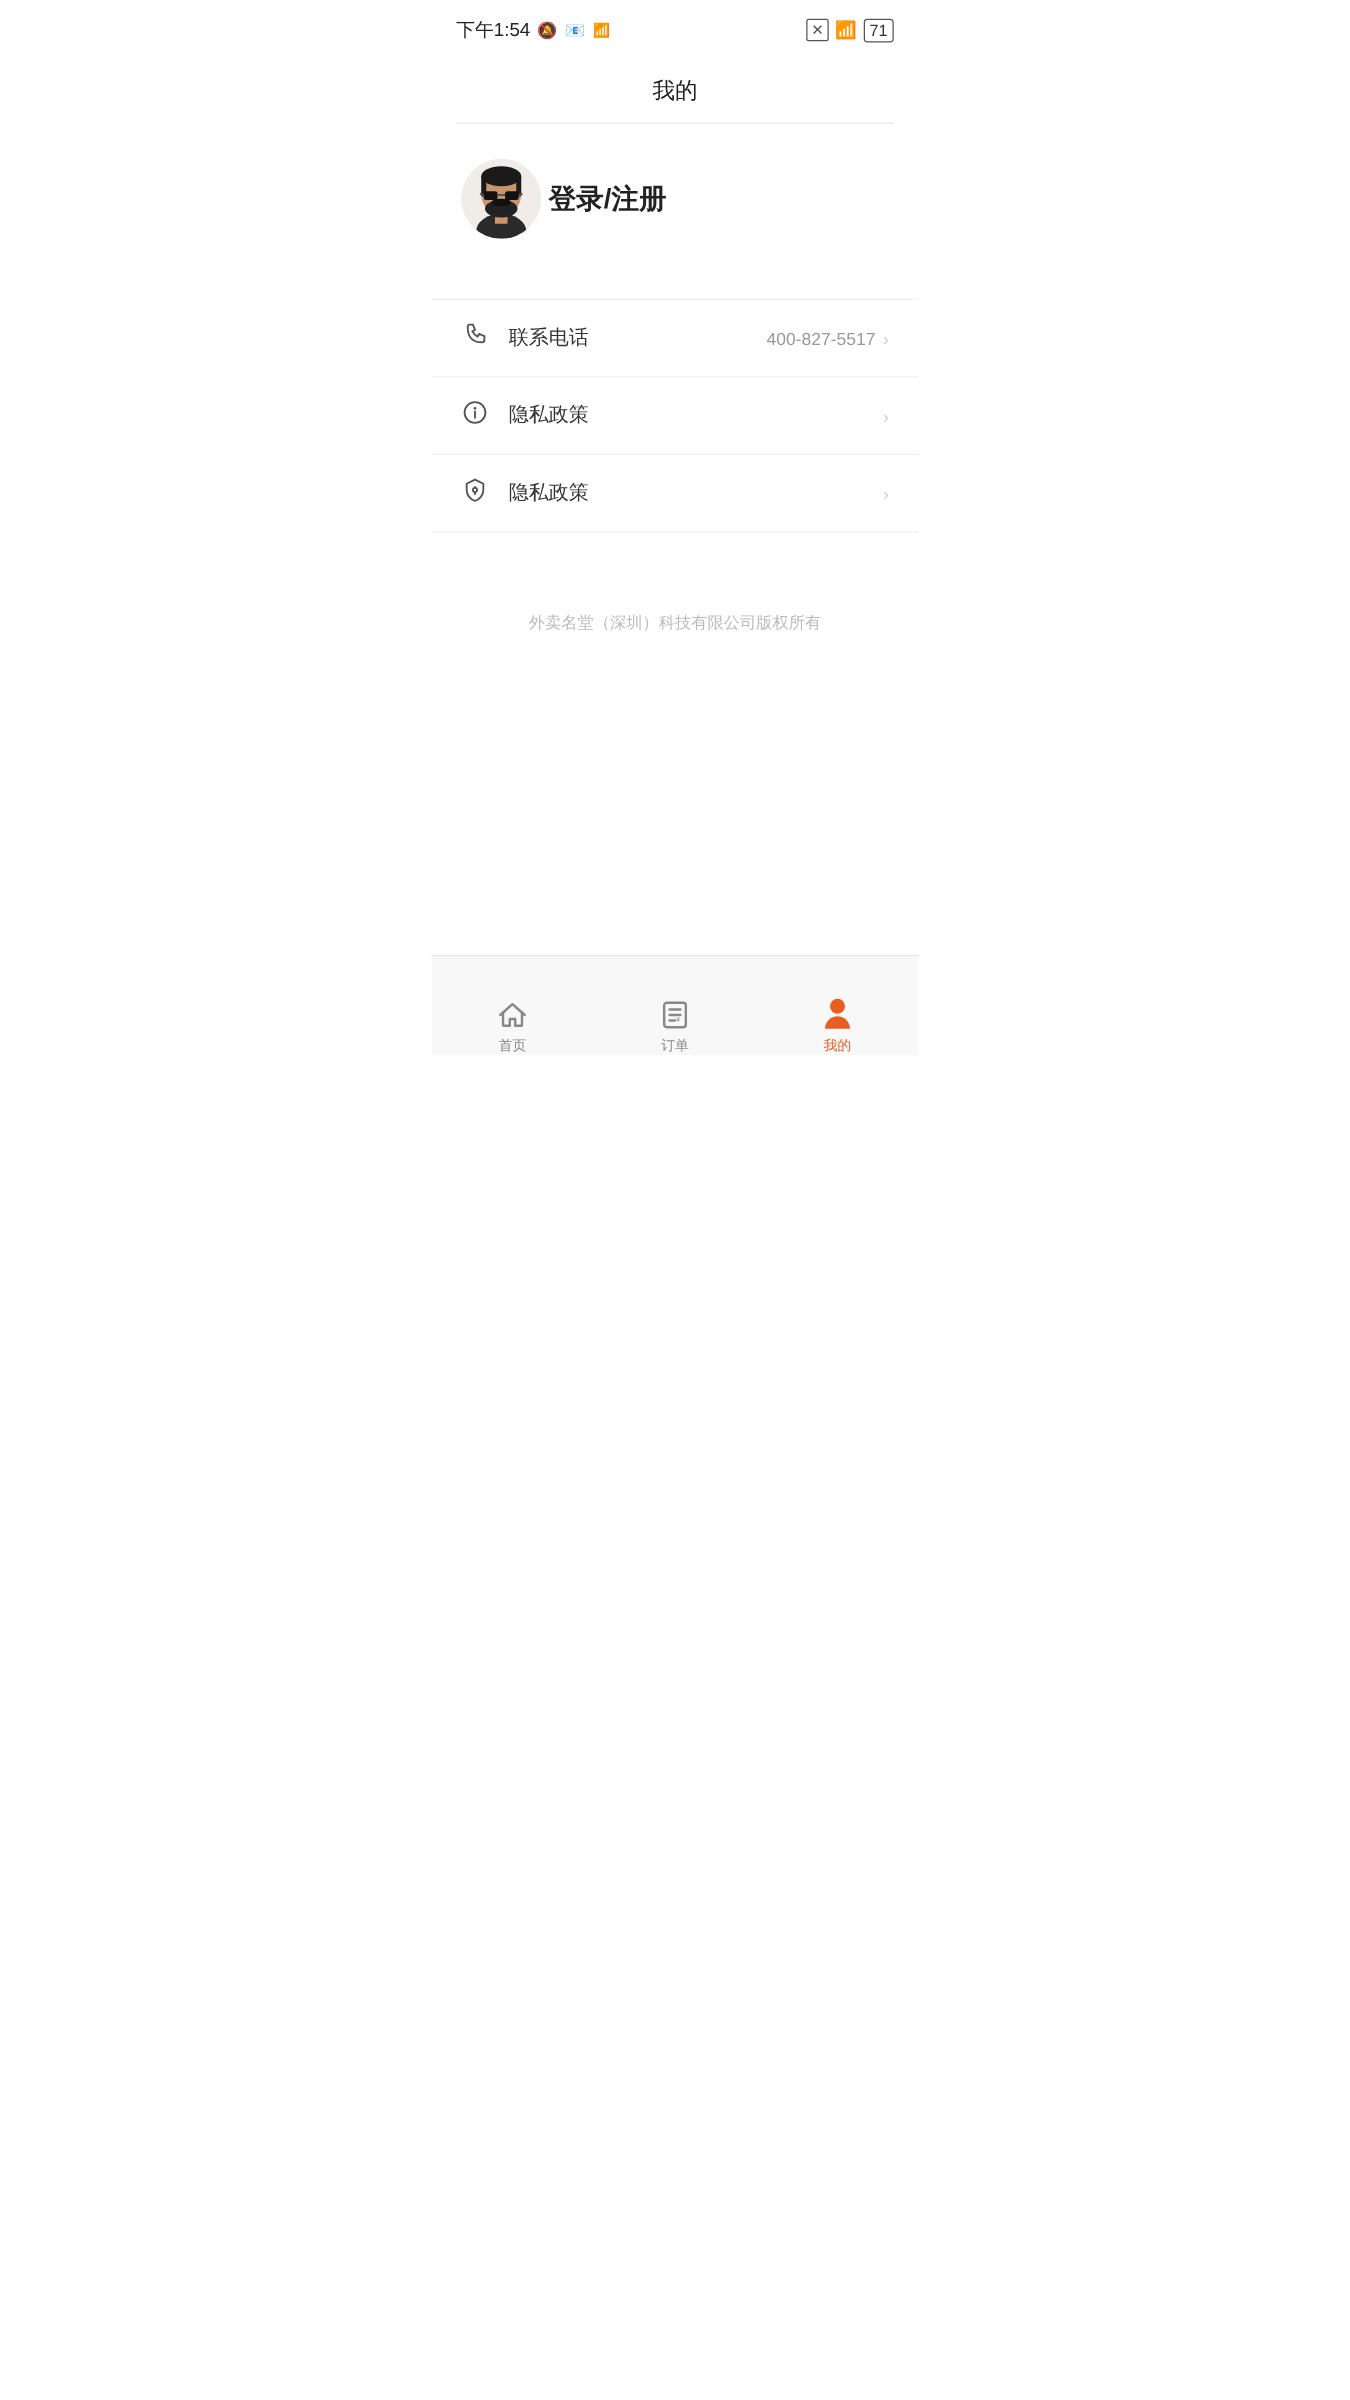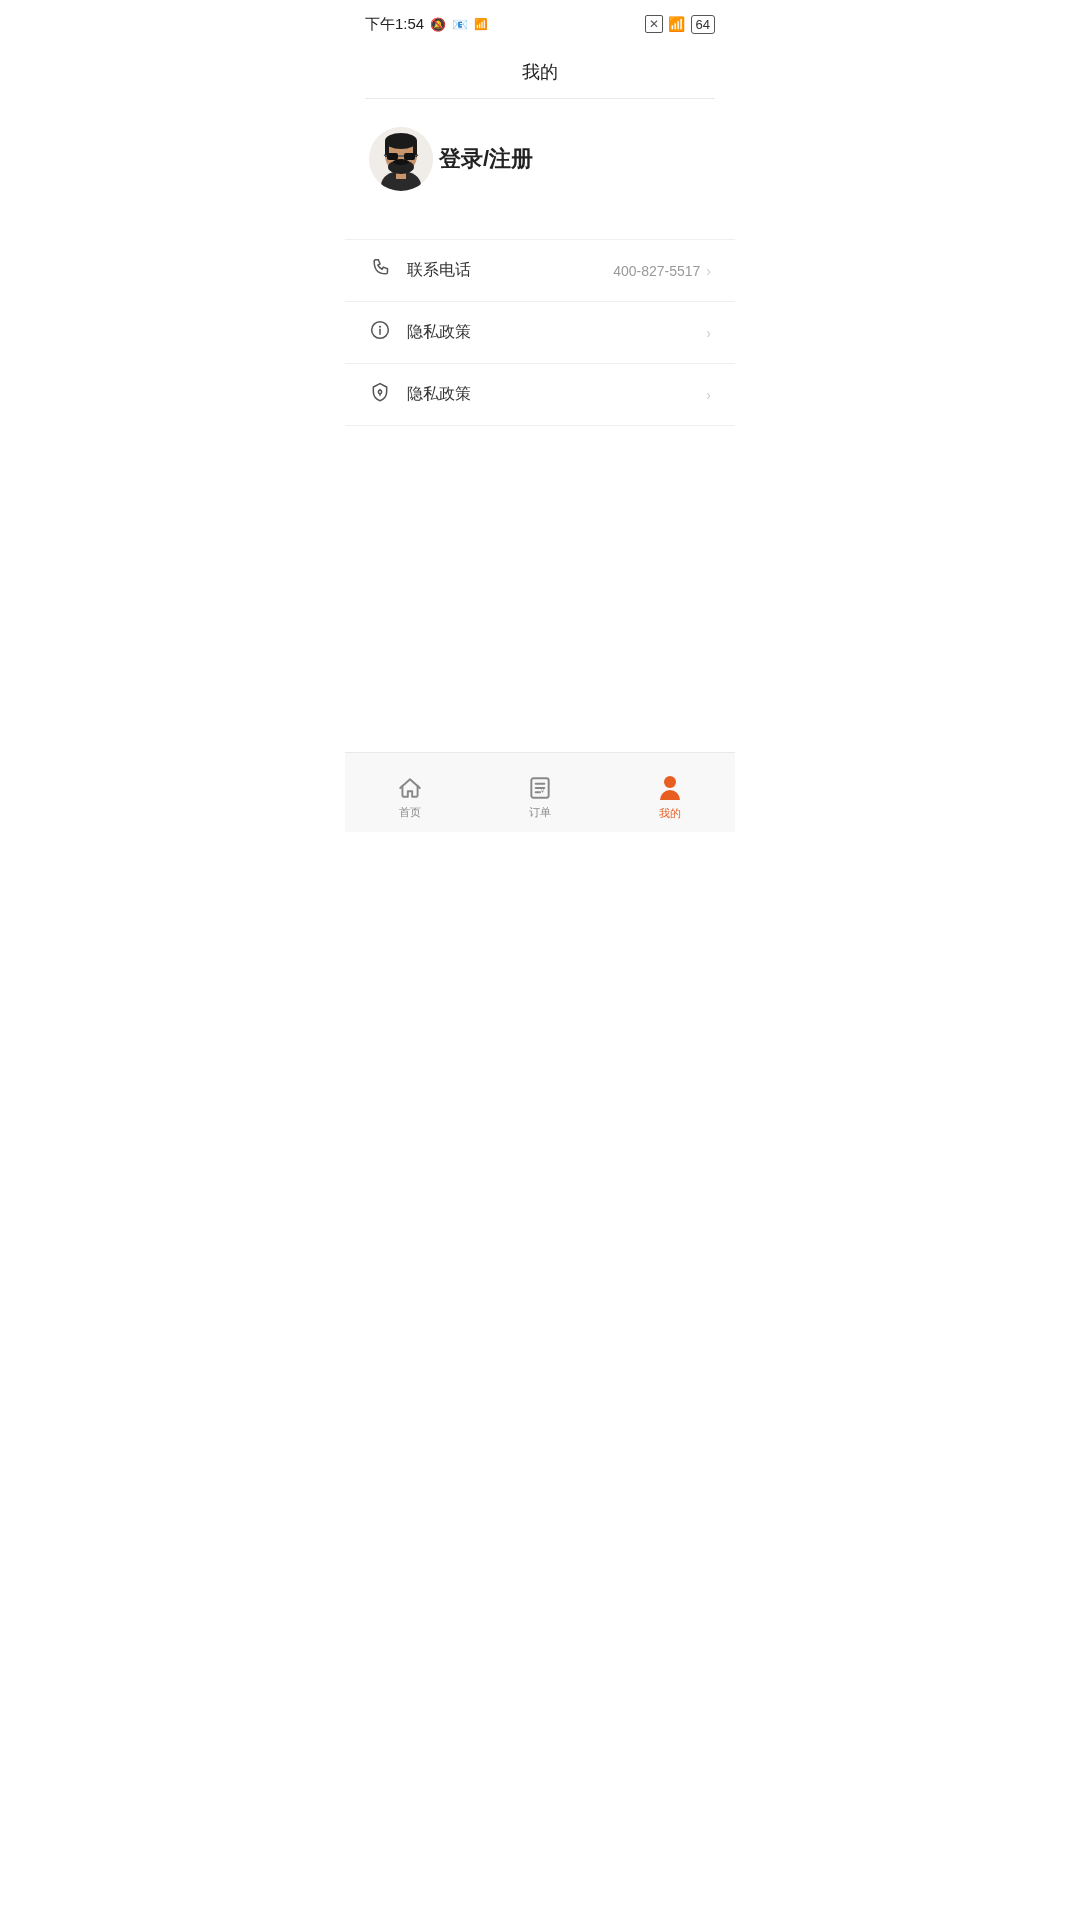--- a/index.html
+++ b/index.html
@@ -157,28 +157,28 @@
       text-align: center;
       color: #bbb;
       font-size: 13px;
       line-height: 1.8;
       margin-top: 60px;
     }
 
     
     .bottom-nav {
       position: absolute;
-      bottom: 12px;
+      bottom: 0;
       left: 0;
       right: 0;
       height: 80px;
       background: #f8f8f8;
       border-top: 1px solid #e8e8e8;
       display: flex;
-      align-items: center;
+      align-items: flex-end;
       padding-top: 10px;
     }
 
     .nav-item {
       flex: 1;
       display: flex;
       flex-direction: column;
       align-items: center;
       gap: 4px;
       cursor: pointer;
@@ -237,21 +237,21 @@
   <div class="status-left">
     <span class="status-time">下午1:54</span>
     <span style="font-size:13px;color:#555;">🔕</span>
     <span style="font-size:13px;">📧</span>
     <span style="font-size:11px;color:#555;">📶</span>
   </div>
   <div class="status-icons">
     <span style="font-size:12px;border:1px solid #555;border-radius:2px;padding:1px 3px;color:#555;">✕</span>
     <span style="font-size:14px;">📶</span>
     <span style="font-size:12px;border:1px solid #555;border-radius:3px;padding:1px 4px;color:#333;">
-      <span>64</span>
+      <span>71</span>
     </span>
   </div>
 </div>
 
 <div class="page-title">我的</div>
 
 <div class="divider"></div>
 
 <div class="user-section">
   <div class="avatar">
@@ -331,20 +331,21 @@
       <span class="menu-label">隐私政策</span>
     </div>
     <div class="menu-right">
       <span class="chevron">›</span>
     </div>
   </div>
 
 </div>
 
 <div class="copyright">
+  <div>外卖名堂（深圳）科技有限公司版权所有</div>
 </div>
 
 <div class="bottom-nav">
 
   <div class="nav-item">
     <svg class="home-icon-svg" viewBox="0 0 24 24" fill="none" stroke="#888" stroke-width="1.8" stroke-linecap="round" stroke-linejoin="round">
       <path d="M3 12L12 4l9 8"></path>
       <path d="M5 10v9a1 1 0 001 1h4v-5h4v5h4a1 1 0 001-1v-9"></path>
     </svg>
     <span class="nav-label">首页</span>

